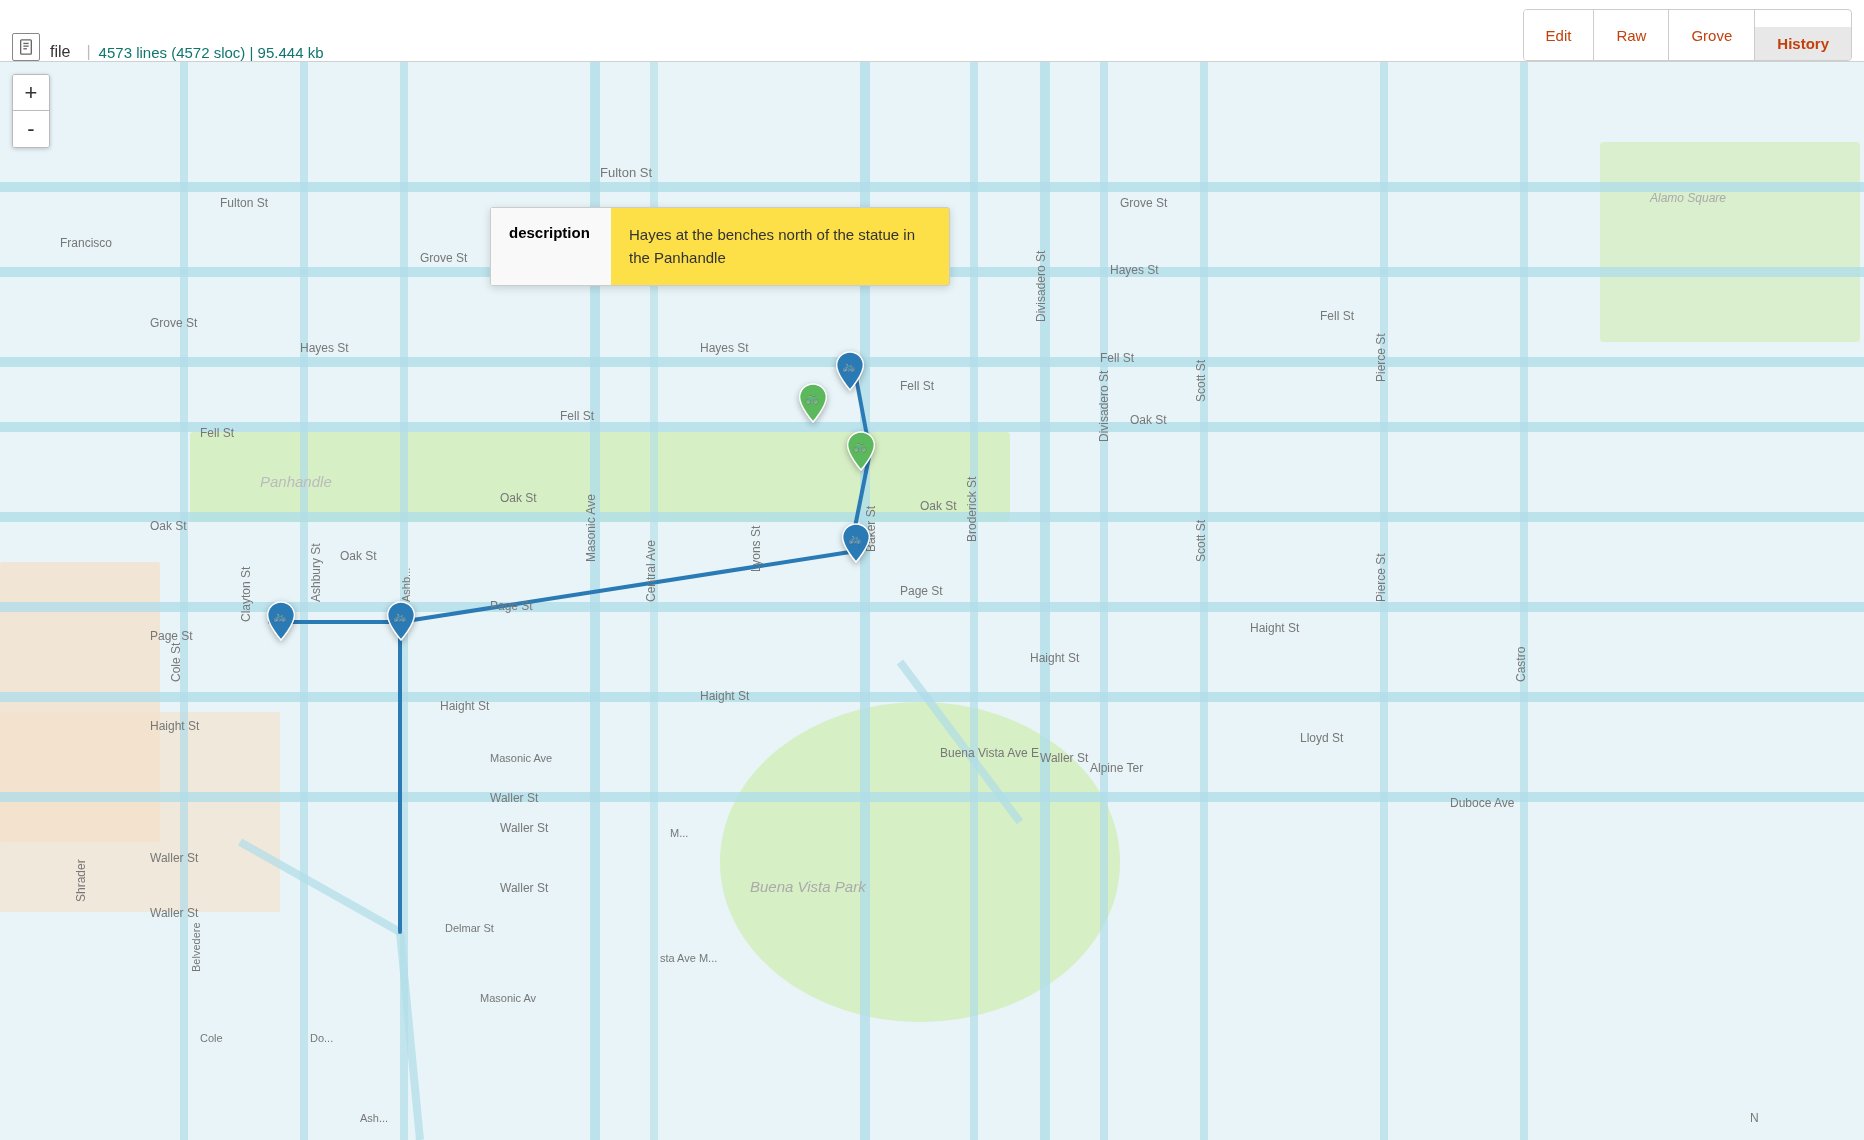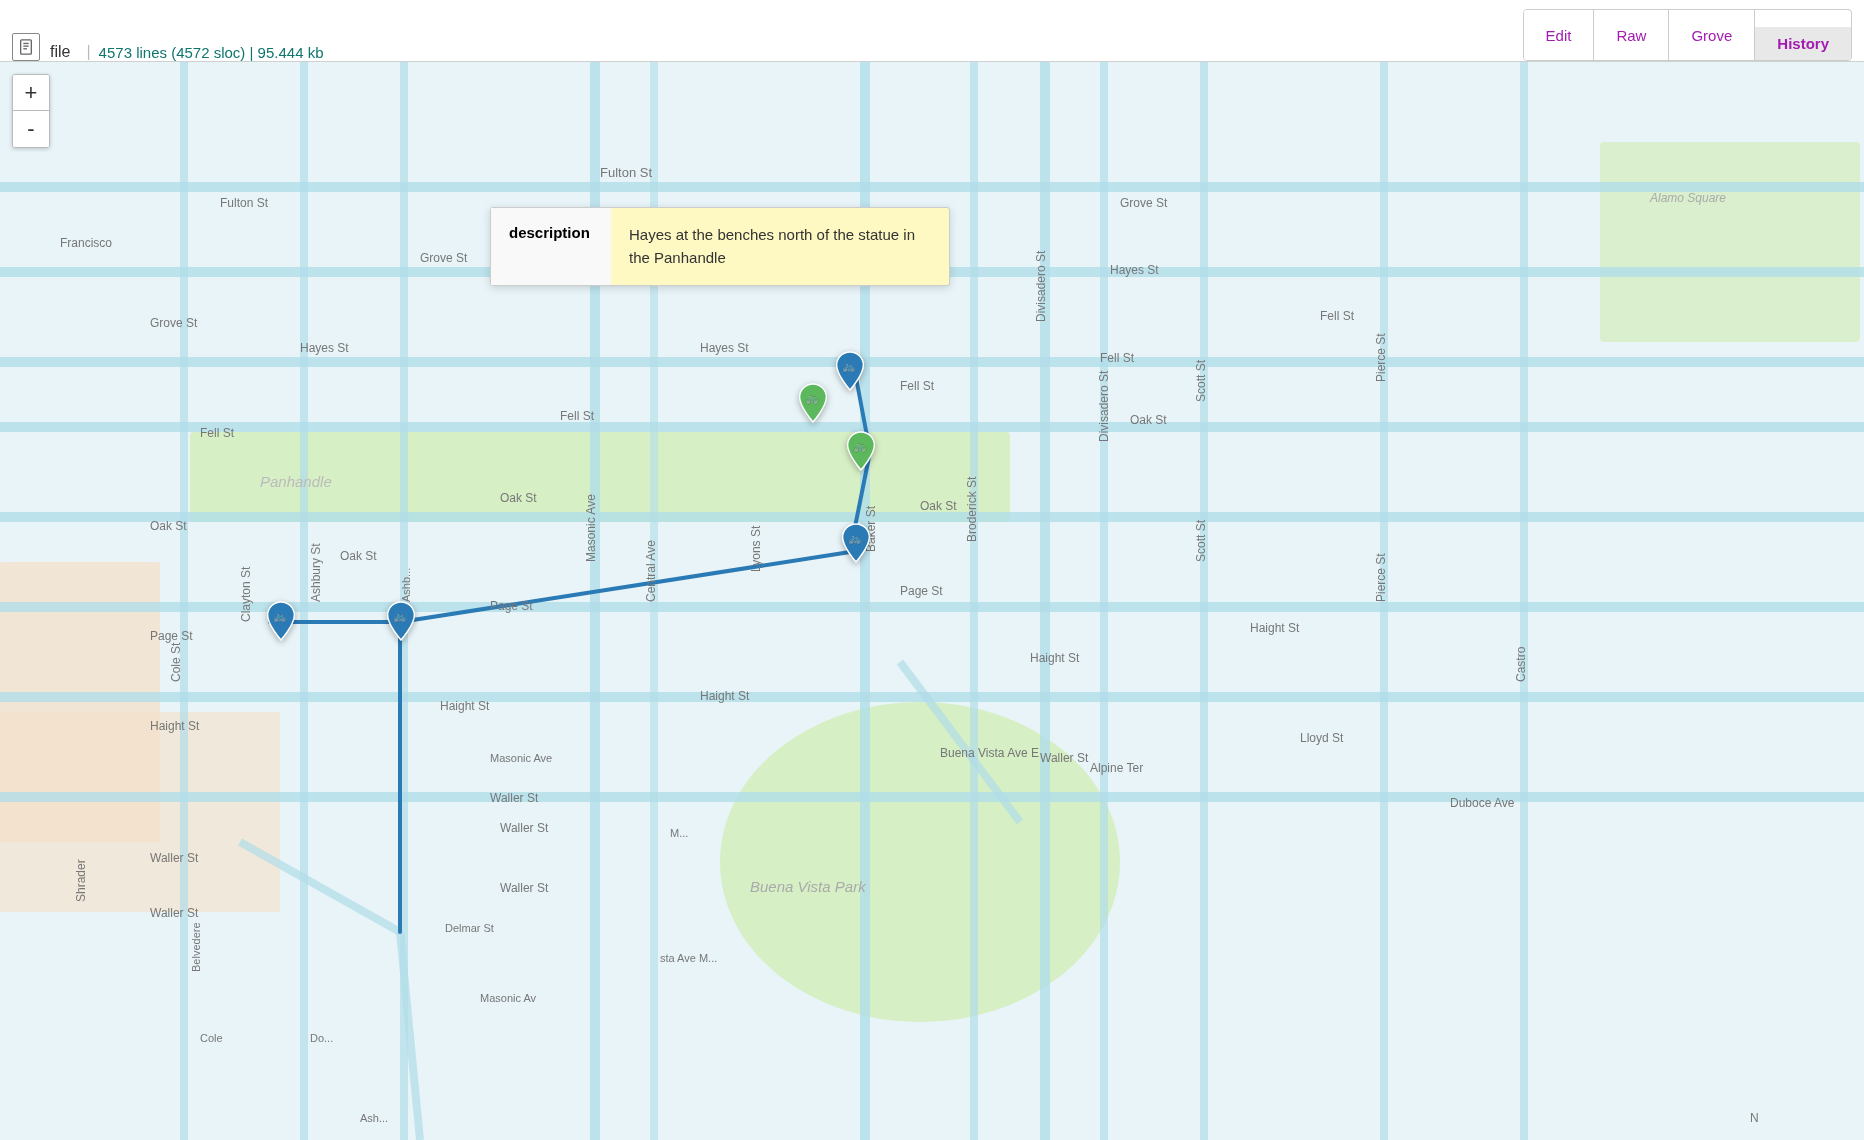--- a/index.html
+++ b/index.html
@@ -38,21 +38,21 @@
     #toolbar .btn-group {
       display: flex; border: 1px solid #ccc; border-radius: 4px; overflow: hidden;
     }
     #toolbar .btn-group button {
       background: #fff;
       border: none;
       border-right: 1px solid #ccc;
       padding: 8px 22px;
       font-size: 15px;
       cursor: pointer;
-      color: #a21caf;
+      color: #c2410c;
       font-weight: 500;
     }
     #toolbar .btn-group button:last-child { border-right: none; margin-top: 17px; }
     #toolbar .btn-group button.active { background: #e8e8e8; font-weight: 600; }
 
     
     #map-container {
       position: relative;
       width: 1864px;
       height: 1078px;
@@ -91,21 +91,21 @@
       font-weight: 400;
     }
     #zoom-controls button:last-child { border-bottom: none; }
 
     
     #popup {
       position: absolute;
       top: 145px;
       left: 490px;
       z-index: 300;
-      background: #fef9c3;
+      background: #fde047;
       border: 1px solid #ccc;
       border-radius: 3px;
       box-shadow: 0 2px 8px rgba(0,0,0,0.15);
       width: 460px;
     }
     #popup table {
       width: 100%;
       border-collapse: collapse;
     }
     #popup table tr {

